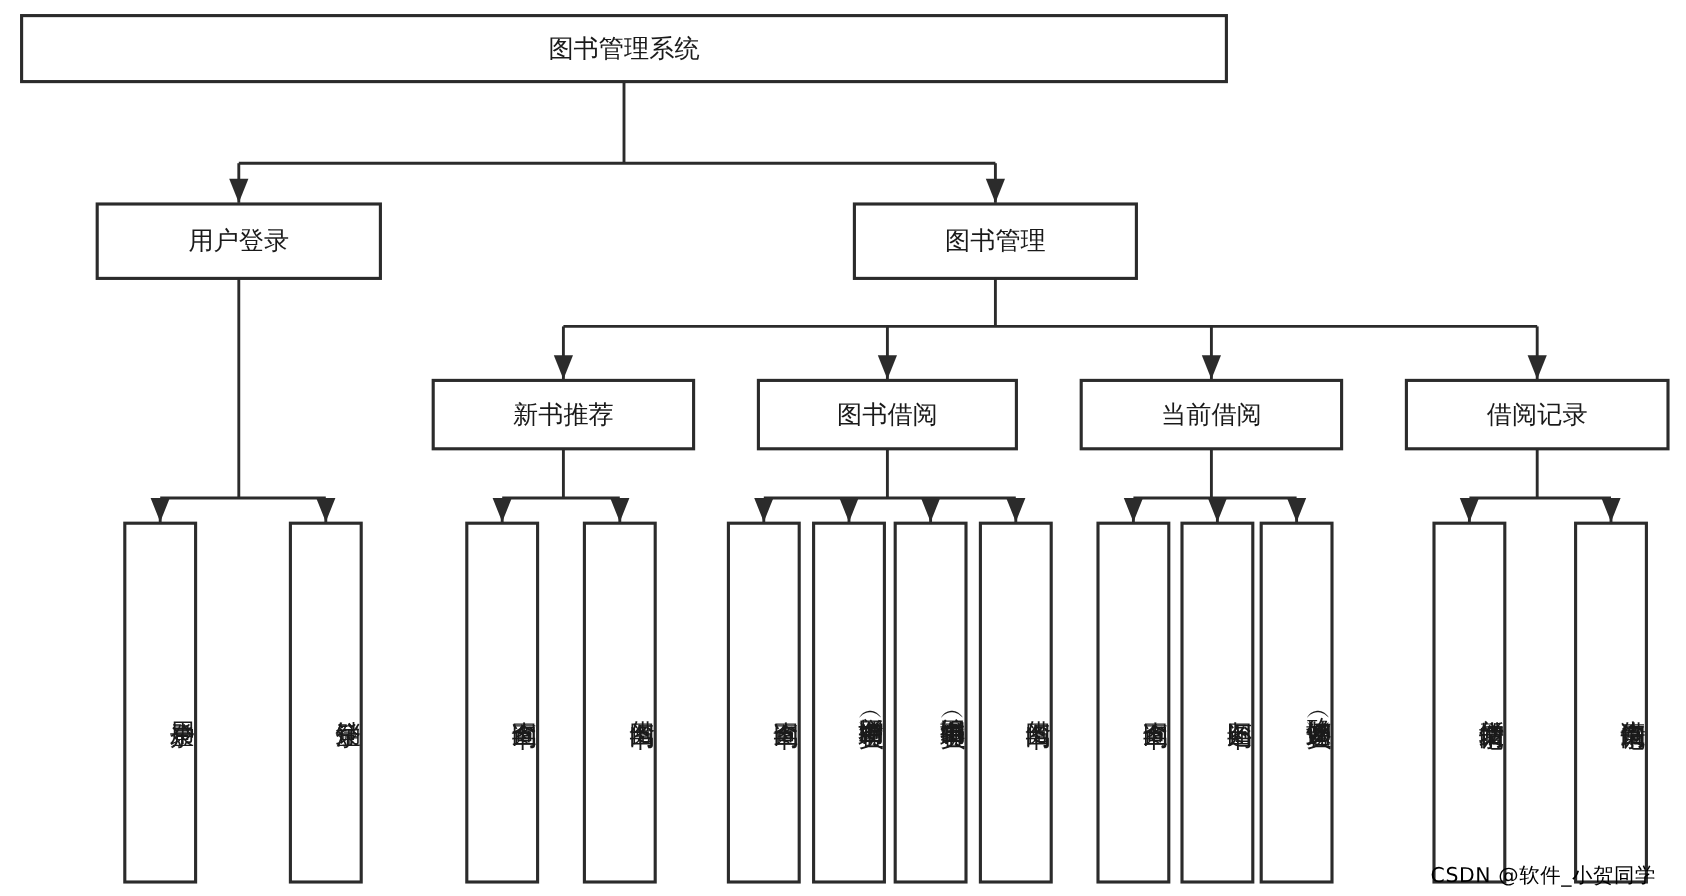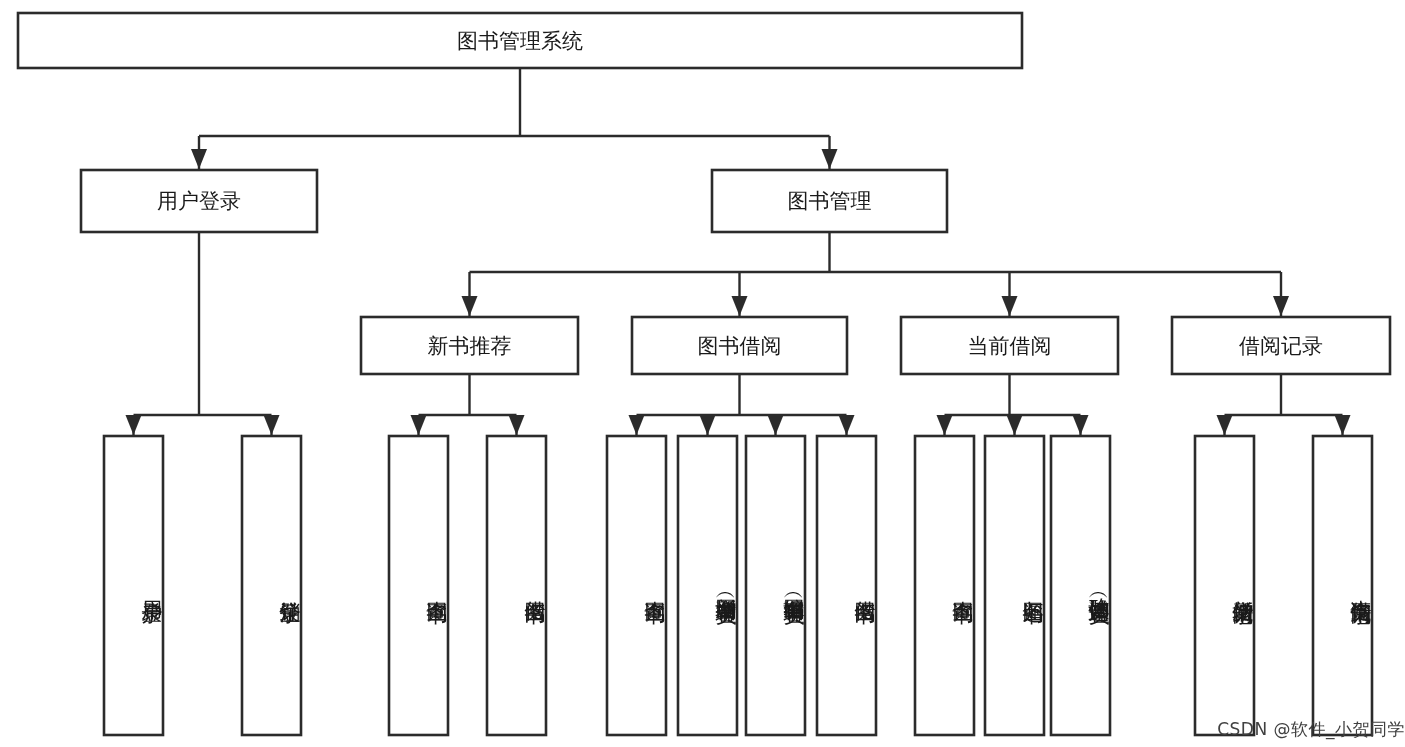--- a/index.html
+++ b/index.html
@@ -59,25 +59,25 @@
     letter-spacing: 1px;
     white-space: nowrap;
     text-align: center;
     display: flex;
     align-items: flex-start;
     justify-content: center;
     pointer-events: none;
   }
   .watermark {
     position: absolute;
-    right: 0;
+    right: 25px;
     bottom: 6px;
     font-family: "DejaVu Sans", "Liberation Sans", sans-serif;
     font-size: 17px;
-    color: #404040;
+    color: #000000;
     white-space: nowrap;
     letter-spacing: 0.5px;
   }
 </style>
 </head>
 <body>
 
 <div id="diagram-root">
 
   <svg class="diagram-canvas" viewBox="0 0 1405 747">

